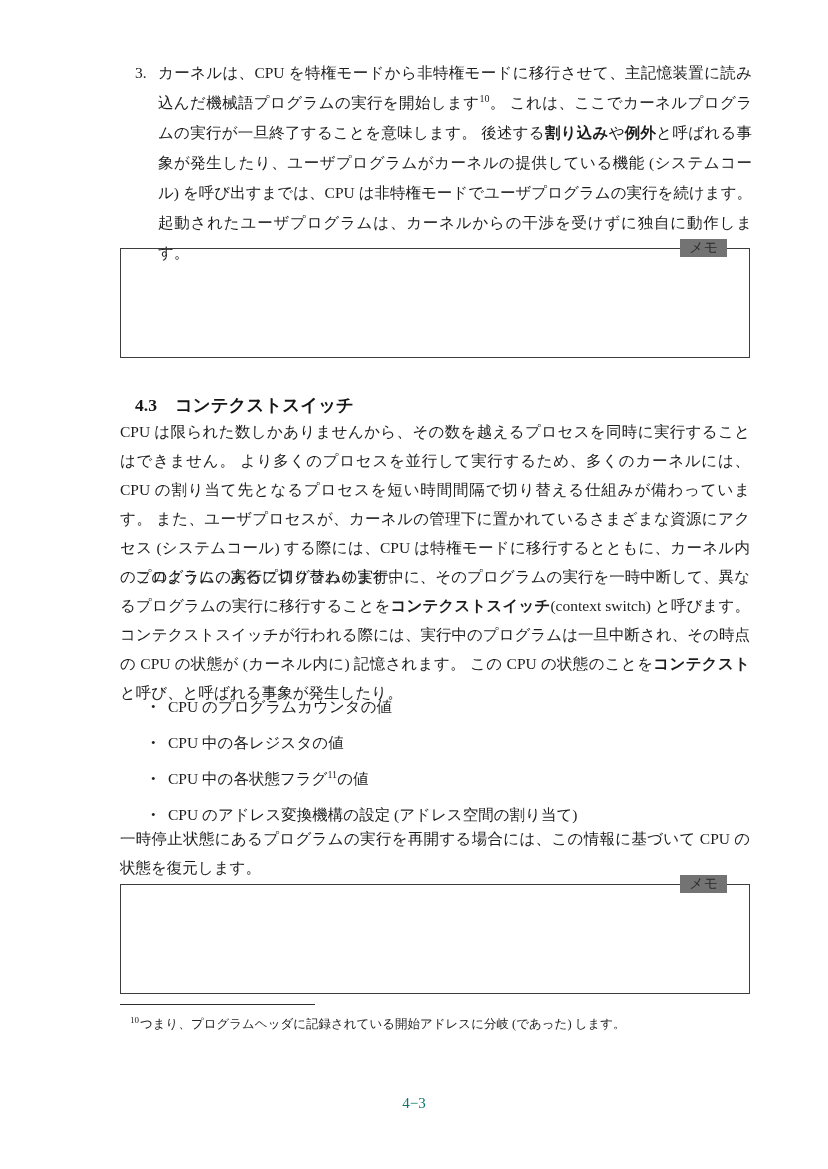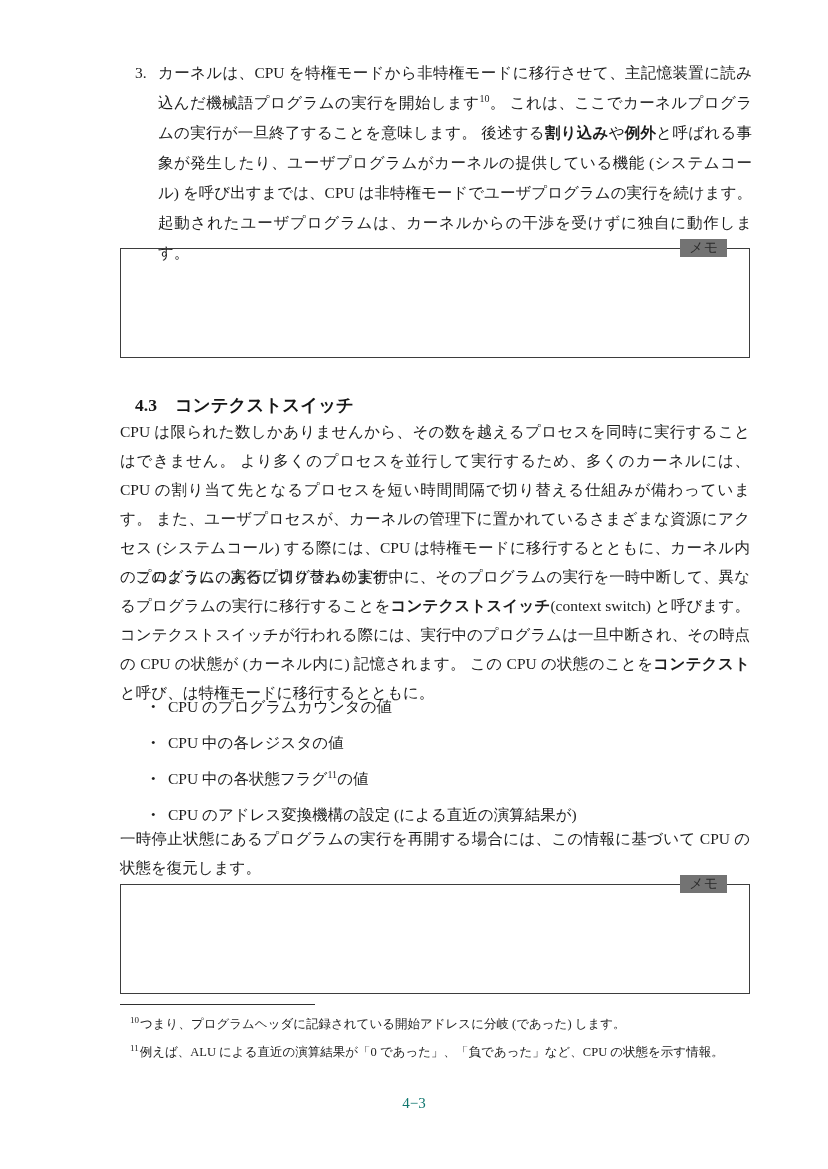--- a/index.html
+++ b/index.html
@@ -103,46 +103,43 @@
   <div class="abs memo-box memo-box-1">
     <span class="memo-label">メモ</span>
   </div>
 
   <h2 class="abs section-heading">
     <span class="section-number">4.3</span><span>コンテクストスイッチ</span>
   </h2>
 
   <p class="abs body-para para-1">CPU は限られた数しかありませんから、その数を越えるプロセスを同時に実行することはできません。 より多くのプロセスを並行して実行するため、多くのカーネルには、CPU の割り当て先となるプロセスを短い時間間隔で切り替える仕組みが備わっています。 また、ユーザプロセスが、カーネルの管理下に置かれているさまざまな資源にアクセス (システムコール) する際には、CPU は特権モードに移行するとともに、カーネル内のプログラムの実行に切り替わります。</p>
 
-  <p class="abs body-para para-2"><span>このように、あるプログラムの実行中に、そのプログラムの実行を一時中断して、異なるプログラムの実行に移行することを</span><b>コンテクストスイッチ</b><span>(context switch) と呼びます。 コンテクストスイッチが行われる際には、実行中のプログラムは一旦中断され、その時点の CPU の状態が (カーネル内に) 記憶されます。 この CPU の状態のことを</span><b>コンテクスト</b><span>と呼び、は特権モードに移行するとともに。</span></p>
+  <p class="abs body-para para-2"><span>このように、あるプログラムの実行中に、そのプログラムの実行を一時中断して、異なるプログラムの実行に移行することを</span><b>コンテクストスイッチ</b><span>(context switch) と呼びます。 コンテクストスイッチが行われる際には、実行中のプログラムは一旦中断され、その時点の CPU の状態が (カーネル内に) 記憶されます。 この CPU の状態のことを</span><b>コンテクスト</b><span>と呼び、と呼ばれる事象が発生したり。</span></p>
 
   <ul class="abs bullet-list">
     <li>
       <span class="bullet-glyph">•</span><span>CPU のプログラムカウンタの値</span><sup class="fnref"></sup><span></span>
     </li>
     <li>
       <span class="bullet-glyph">•</span><span>CPU 中の各レジスタの値</span><sup class="fnref"></sup><span></span>
     </li>
     <li>
       <span class="bullet-glyph">•</span><span>CPU 中の各状態フラグ</span><sup class="fnref">11</sup><span>の値</span>
     </li>
     <li>
-      <span class="bullet-glyph">•</span><span>CPU のアドレス変換機構の設定 (による直近の演算結果が)</span><sup class="fnref"></sup><span></span>
+      <span class="bullet-glyph">•</span><span>CPU のアドレス変換機構の設定 (アドレス空間の割り当て)</span><sup class="fnref"></sup><span></span>
     </li>
   </ul>
 
   <p class="abs body-para para-3">一時停止状態にあるプログラムの実行を再開する場合には、この情報に基づいて CPU の状態を復元します。</p>
 
   <div class="abs memo-box memo-box-2">
     <span class="memo-label">メモ</span>
   </div>
 
   <div class="abs footnote-rule"></div>
   <div class="abs footnote footnote-10">
     <sup>10</sup><span>つまり、プログラムヘッダに記録されている開始アドレスに分岐 (であった) します。</span>
   </div>
-  <div class="abs footnote footnote-11">
-    <sup>11</sup><span>例えば、ALU による直近の演算結果が「0 であった」、「負であった」など、CPU の状態を示す情報。</span>
-  </div>
 
   <div class="abs page-number">4−3</div>
 
 </div>
 
 </body></html>

